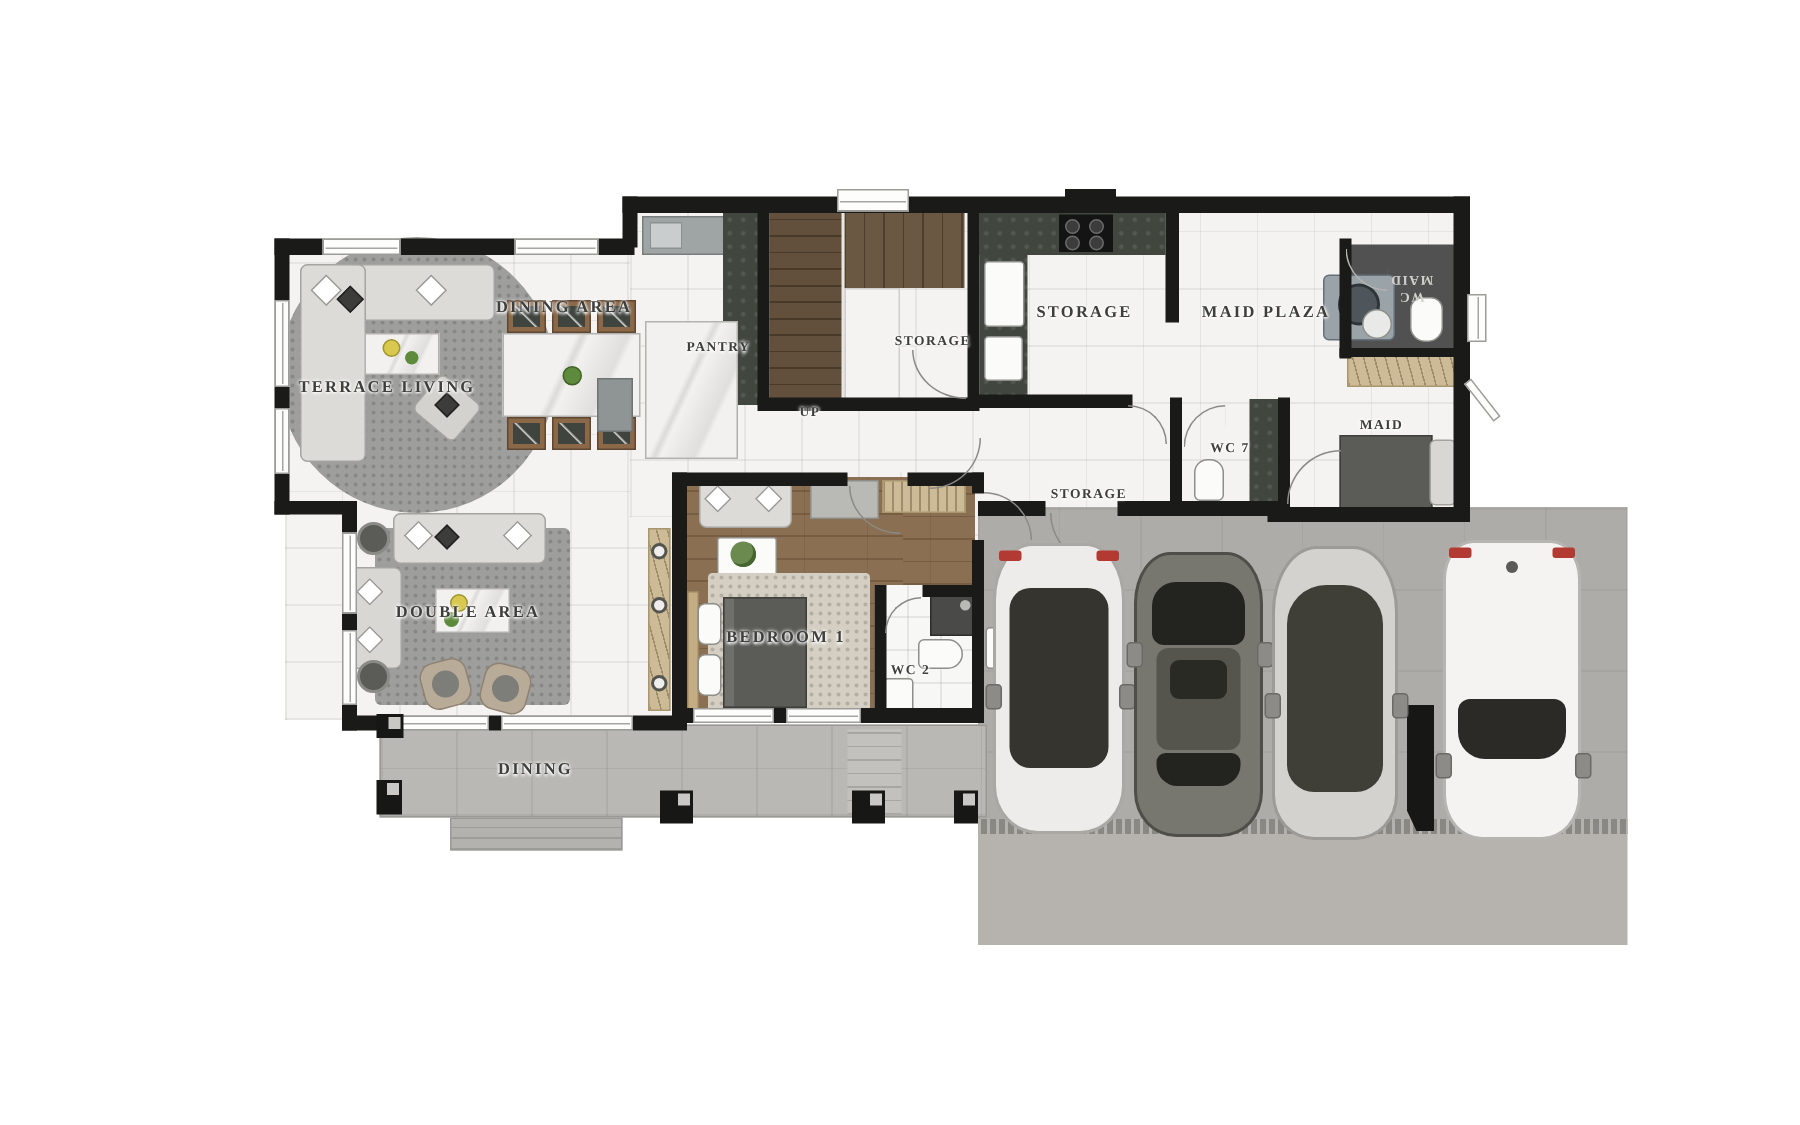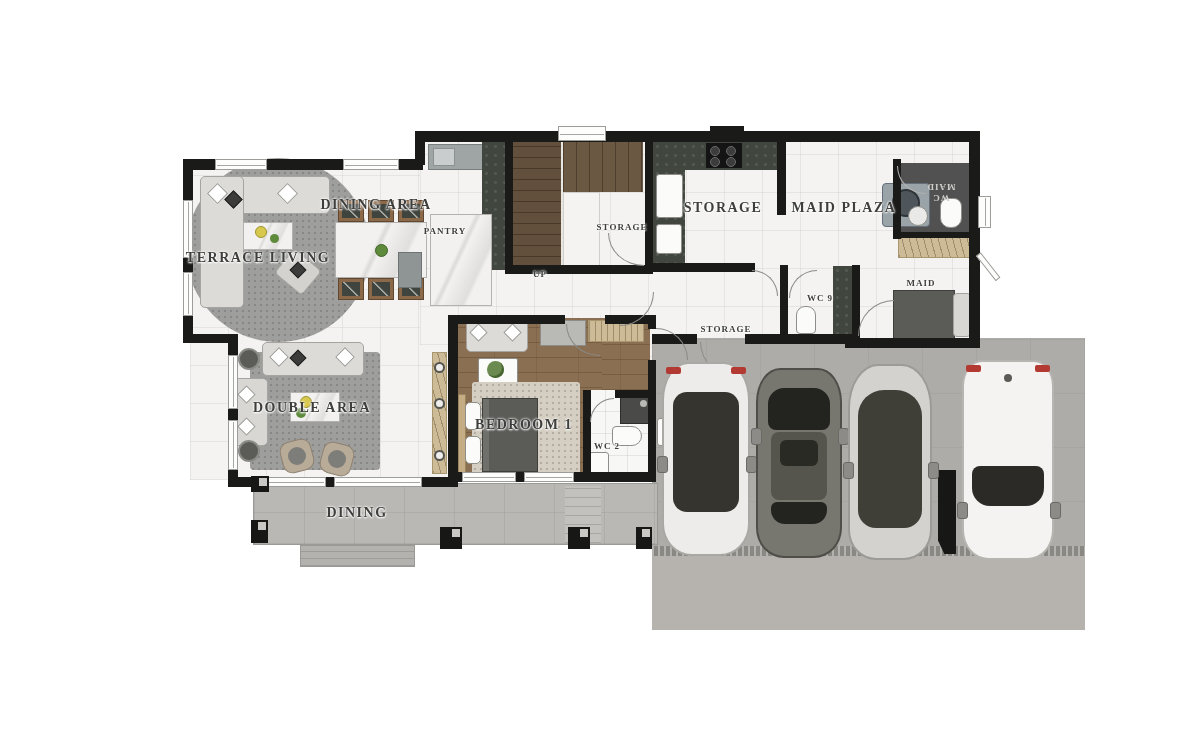--- a/index.html
+++ b/index.html
@@ -50,21 +50,21 @@
     background-image:radial-gradient(rgba(255,255,255,.10) 1px,transparent 2px);background-size:9px 9px}
   .closet{position:absolute;background:#cdbb97;border:1px solid #a8966e;box-sizing:border-box;
     background-image:repeating-linear-gradient(75deg,rgba(90,70,40,.4) 0 1px,transparent 1px 7px)}
   .fixture{position:absolute;background:#fbfbf9;border:1px solid #8e8e8a;box-sizing:border-box;border-radius:3px}
   
   .car{position:absolute;box-sizing:border-box}
   .car .glass{position:absolute;border-radius:14px}
   .car .mirror{position:absolute;width:9px;height:15px;background:#8c8b87;border:1px solid #6b6a66;border-radius:3px}
   .car .tail{position:absolute;width:15px;height:7px;background:#b23a32;border-radius:2px}
   
-  .lbl{position:absolute;transform:translate(-50%,-50%);font-weight:700;font-size:14px;
+  .lbl{position:absolute;transform:translate(-50%,-50%);font-weight:700;font-size:11px;
     letter-spacing:1.5px;color:#3e3e3c;white-space:nowrap;
     text-shadow:0 0 3px #fff,0 0 2px #fff,0 1px 2px #fff}
   .lbl.small{font-size:9px;letter-spacing:1px}
   .lbl.rot180{transform:translate(-50%,-50%) rotate(180deg);color:#cfcfcb;text-shadow:none;text-align:center;line-height:11px}
   
   .wm{position:absolute;left:608px;transform:translateX(-50%);color:rgba(255,255,255,.62);
     font-family:"DejaVu Sans",sans-serif;font-size:30px;letter-spacing:1px;white-space:nowrap;z-index:60}
 </style>
 </head>
 <body>
@@ -269,31 +269,31 @@
     <span class="tail" style="left:2px;top:3px"></span>
     <span class="tail" style="left:71px;top:3px"></span>
     <span class="glass" style="left:40px;top:12px;width:8px;height:8px;background:#5a5a56;border-radius:50%"></span>
     <span class="glass" style="left:8px;top:104px;width:72px;height:40px;background:#2b2a26;border-radius:8px 8px 18px 18px"></span>
     <span class="mirror" style="left:-7px;top:140px"></span>
     <span class="mirror" style="left:86px;top:140px"></span>
   </div>
 
   <div class="lbl" style="left:258px;top:258px">TERRACE LIVING</div>
   <div class="lbl" style="left:376px;top:205px">DINING AREA</div>
-  <div class="lbl small" style="left:445px;top:231px">PANTRY</div>
+  <div class="lbl small" style="left:479px;top:231px">PANTRY</div>
   <div class="lbl small" style="left:622px;top:227px">STORAGE</div>
   <div class="lbl small" style="left:540px;top:274px">UP</div>
   <div class="lbl" style="left:723px;top:208px">STORAGE</div>
   <div class="lbl" style="left:844px;top:208px">MAID PLAZA</div>
   <div class="lbl small rot180" style="left:941px;top:192px">
     <span style="display:block">WC</span>
     <span style="display:block">MAID</span>
   </div>
   <div class="lbl small" style="left:921px;top:283px">MAID</div>
-  <div class="lbl small" style="left:820px;top:298px">WC 9</div>
+  <div class="lbl small" style="left:820px;top:298px">WC 7</div>
   <div class="lbl small" style="left:726px;top:329px">STORAGE</div>
   <div class="lbl" style="left:312px;top:408px">DOUBLE AREA</div>
   <div class="lbl" style="left:524px;top:425px">BEDROOM 1</div>
   <div class="lbl small" style="left:607px;top:446px">WC 2</div>
   <div class="lbl" style="left:357px;top:513px">DINING</div>
 
 
 </div>
 
 </body></html>

